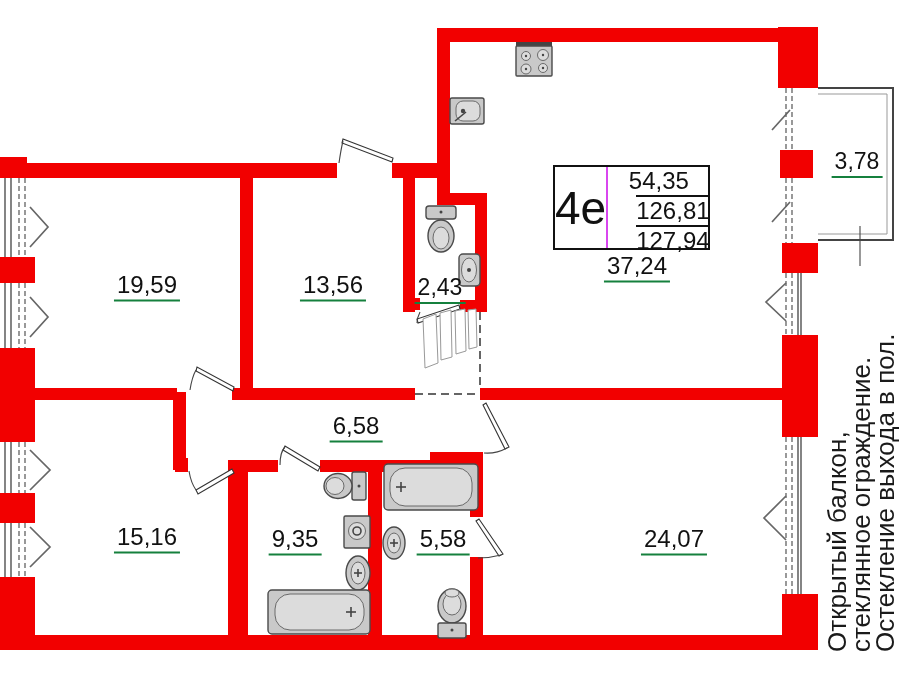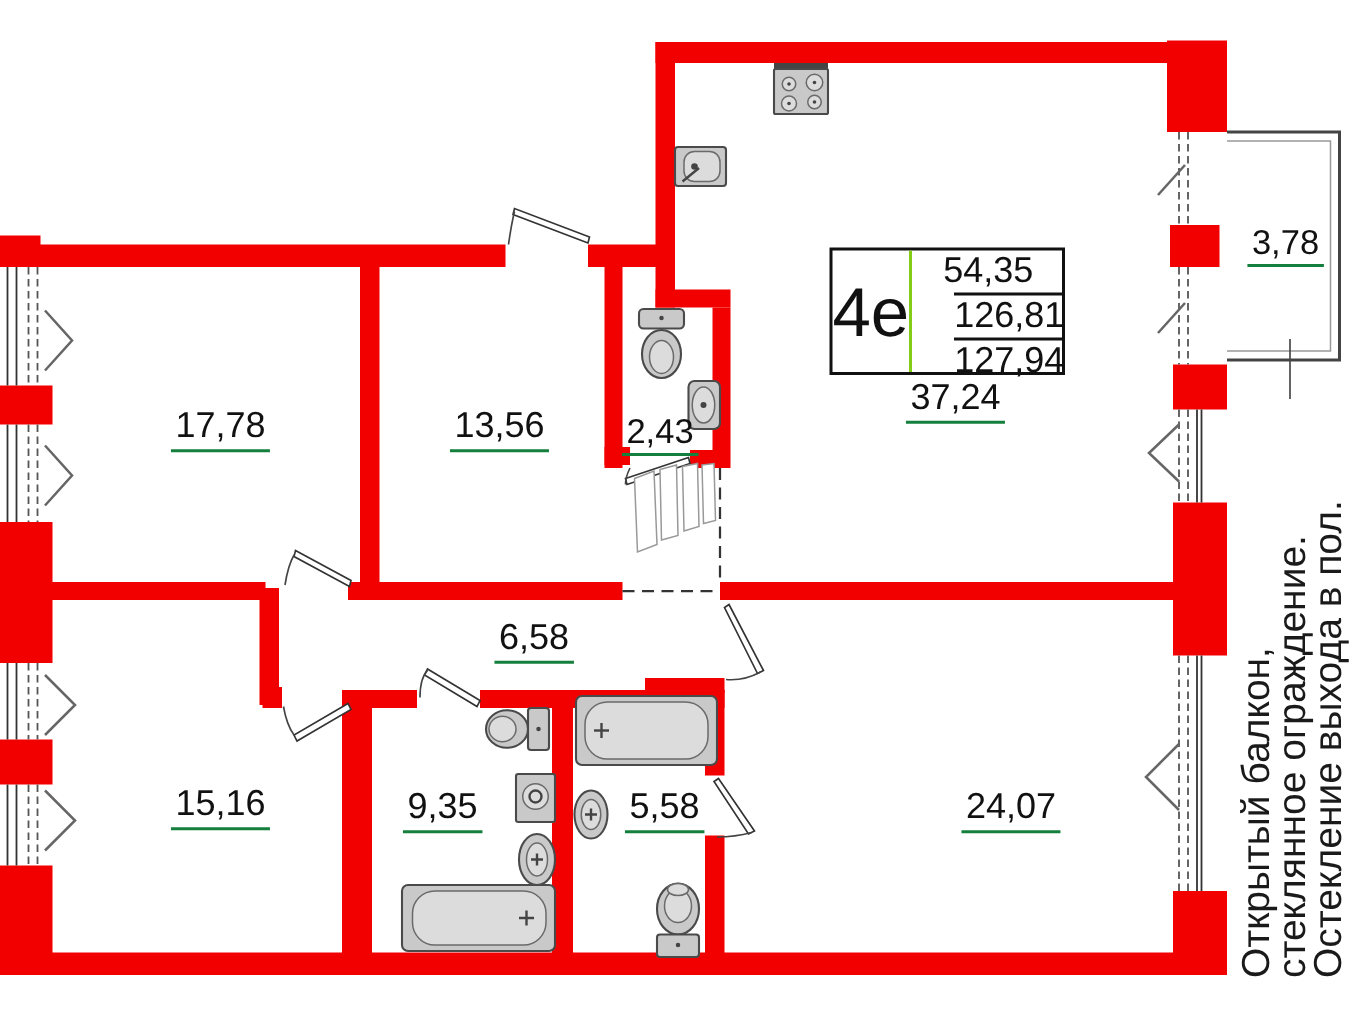--- a/index.html
+++ b/index.html
@@ -19,21 +19,21 @@
   .fxd{fill:#444;stroke:none;}
   .fxl{stroke:#444;stroke-width:1.6;fill:none;}
   .balc{stroke:#444;stroke-width:2;fill:none;}
   .balci{stroke:#999;stroke-width:1;fill:none;}
   .wrd{stroke:#999;stroke-width:1;fill:#fff;}
   .room-label{position:absolute;transform:translate(-50%,-50%);font-size:24px;
       white-space:nowrap;border-bottom:2px solid #15803d;padding:0 3px 1px;}
   .room-label.small{font-size:23px;}
   .statbox{position:absolute;left:553px;top:165px;width:157px;height:85px;
       border:2px solid #111;background:#fff;display:flex;box-sizing:border-box;}
-  .statbox .type{width:54px;border-right:2px solid #84cc16;display:flex;
+  .statbox .type{width:54px;border-right:2px solid #d946ef;display:flex;
       align-items:center;justify-content:center;font-size:46px;}
   .statbox .nums{flex:1;display:flex;flex-direction:column;}
   .statbox .nums div{flex:1;display:flex;align-items:center;justify-content:center;
       font-size:24px;}
   .statbox .nums div + div{border-top:2px solid #111;margin-left:28px;}
   .annot{position:absolute;left:661px;top:416px;width:400px;height:72px;
       transform:rotate(-90deg);font-size:26px;line-height:24px;text-align:left;
       white-space:nowrap;color:#1a1a1a;}
 </style>
 </head>
@@ -248,21 +248,21 @@
   </g>
   <g>
     <ellipse class="fx" cx="452" cy="606" rx="14" ry="17"></ellipse>
     <ellipse class="fxi" cx="452" cy="604" rx="9" ry="11"></ellipse>
     <ellipse class="fxi" cx="452" cy="593" rx="7" ry="4"></ellipse>
     <rect class="fx" x="438" y="623" width="28" height="15" rx="2"></rect>
     <circle class="fxd" cx="452" cy="630" r="1.5"></circle>
   </g>
 </svg>
 
-<div class="room-label" style="left:147px;top:286px">17,78</div>
+<div class="room-label" style="left:147px;top:286px">19,59</div>
 <div class="room-label" style="left:333px;top:286px">13,56</div>
 <div class="room-label small" style="left:440px;top:289px">2,43</div>
 <div class="room-label" style="left:637px;top:267px">37,24</div>
 <div class="room-label" style="left:356px;top:427px">6,58</div>
 <div class="room-label" style="left:147px;top:538px">15,16</div>
 <div class="room-label" style="left:295px;top:540px">9,35</div>
 <div class="room-label" style="left:443px;top:540px">5,58</div>
 <div class="room-label" style="left:674px;top:540px">24,07</div>
 <div class="room-label small" style="left:857px;top:163px">3,78</div>
 

